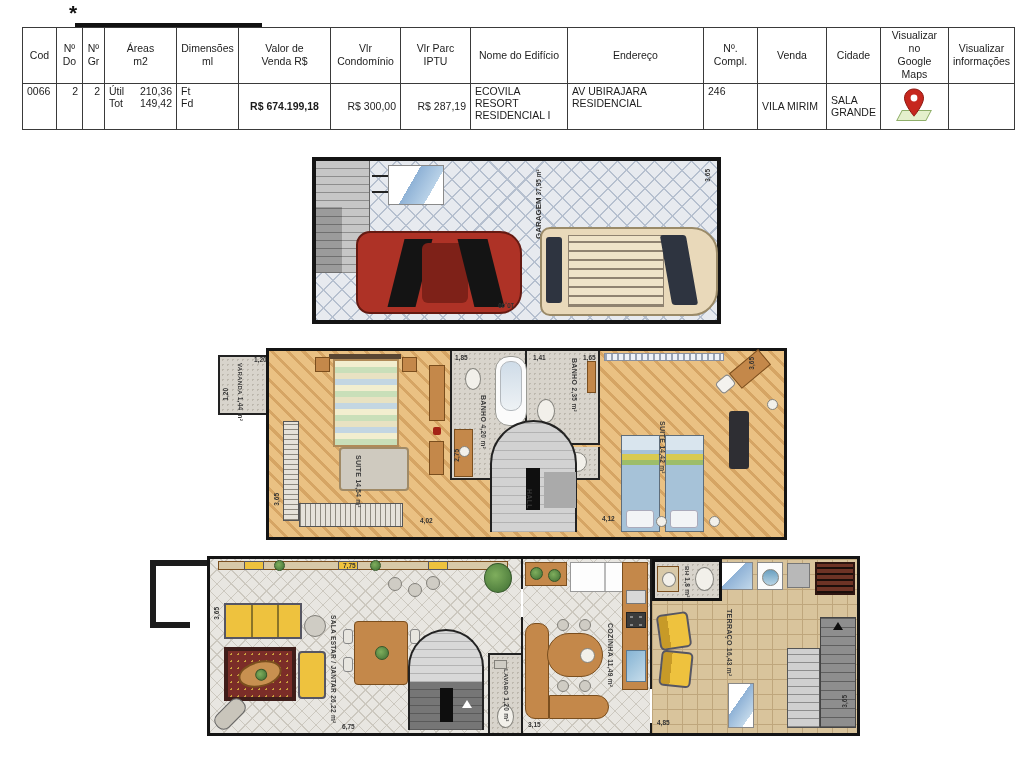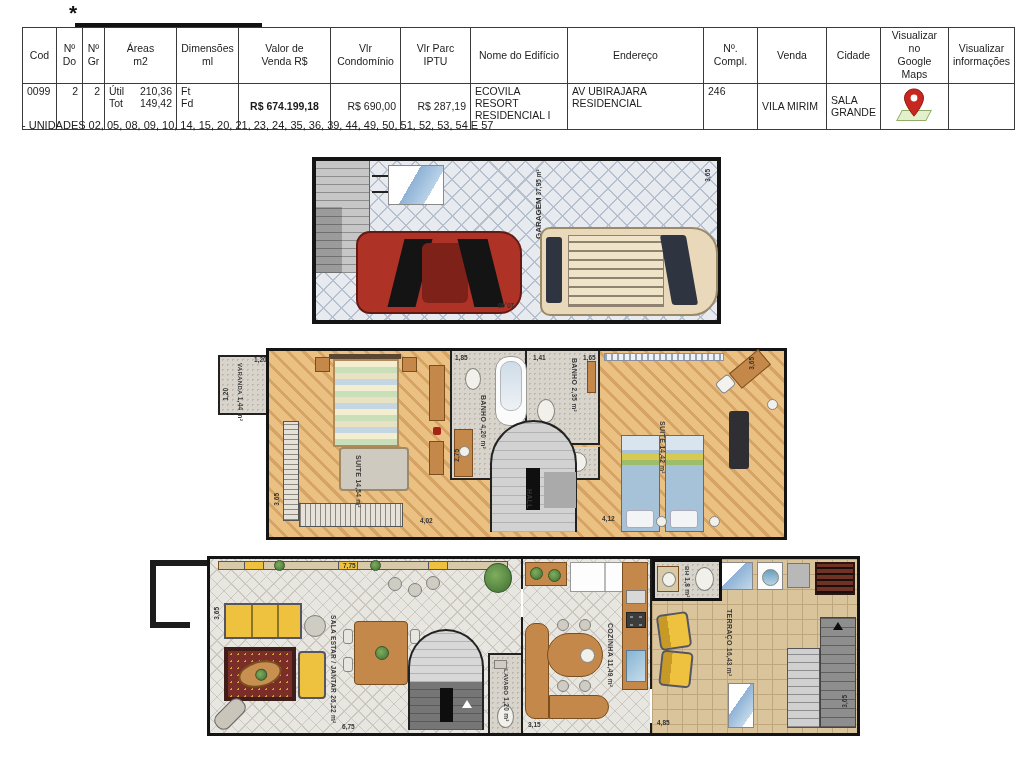--- a/index.html
+++ b/index.html
@@ -102,60 +102,59 @@
       <th>Nº.
 Compl.</th>
       <th>Venda</th>
       <th>Cidade</th>
       <th>Visualizar no
 Google Maps</th>
       <th>Visualizar
 informações</th>
     </tr>
     <tr>
-      <td style="vertical-align:top">0099</td>
+      <td style="vertical-align:top">0066</td>
       <td class="tr" style="vertical-align:top">2</td>
       <td class="tr" style="vertical-align:top">2</td>
       <td style="vertical-align:top">
         <div class="kv">
               <span>Útil</span>
               <span>210,36</span>
             </div>
         <div class="kv">
               <span>Tot</span>
               <span>149,42</span>
             </div>
       </td>
       <td style="vertical-align:top">
         <div>Ft</div>
         <div>Fd</div>
       </td>
       <td class="bold tc">R$ 674.199,18</td>
-      <td class="tr">R$ 690,00</td>
+      <td class="tr">R$ 300,00</td>
       <td class="tr">R$ 287,19</td>
       <td style="vertical-align:top">ECOVILA RESORT RESIDENCIAL I</td>
       <td style="vertical-align:top">AV UBIRAJARA RESIDENCIAL</td>
       <td style="vertical-align:top">246</td>
       <td>VILA MIRIM</td>
       <td>SALA GRANDE</td>
       <td class="map-cell">
         <span class="pin-wrap">
           <span class="map-base"></span>
           <svg width="24" height="30" viewBox="0 0 24 30">
             <path d="M12 1 C6.5 1 2.5 5 2.5 10.2 c0 6.5 9.5 18 9.5 18 s9.5-11.5 9.5-18 C21.5 5 17.5 1 12 1 z" fill="#c6271e" stroke="#8d1a13" stroke-width="1"></path>
             <circle cx="12" cy="10" r="3.4" fill="#fff"></circle>
           </svg>
         </span>
       </td>
       <td></td>
     </tr>
   </tbody>
     </table>
 
-  <div class="footnote">- UNIDADES 02, 05, 08, 09, 10, 14, 15, 20, 21, 23, 24, 35, 36, 39, 44, 49, 50, 51, 52, 53, 54 E 57</div>
 
   <div class="abs lattice-blue" style="left:312px; top:157px; width:409px; height:167px; border:4px solid #141414;">
     <div class="abs stairs-strip" style="left:0;top:0;width:54px;height:112px;">
       <div class="abs" style="left:0;top:46px;width:26px;height:66px;background:#9b9b9b;background-image:repeating-linear-gradient(0deg,#6f6f6f 0 1px,transparent 1px 8px);"></div>
     </div>
     <div class="abs" style="left:56px;top:14px;width:48px;height:2px;background:#222;"></div>
     <div class="abs" style="left:56px;top:30px;width:48px;height:2px;background:#222;"></div>
     <div class="abs" style="left:72px;top:4px;width:56px;height:40px;border:1px solid #8a8a8a;background:linear-gradient(120deg,#ffffff 42%,#8fb2d6 42%,#b9d2e8 75%,#ffffff 75%);"></div>
     <div class="vup" style="left:218px;top:6px;height:74px;text-align:center;">
       <span class="glabel">GARAGEM</span>

